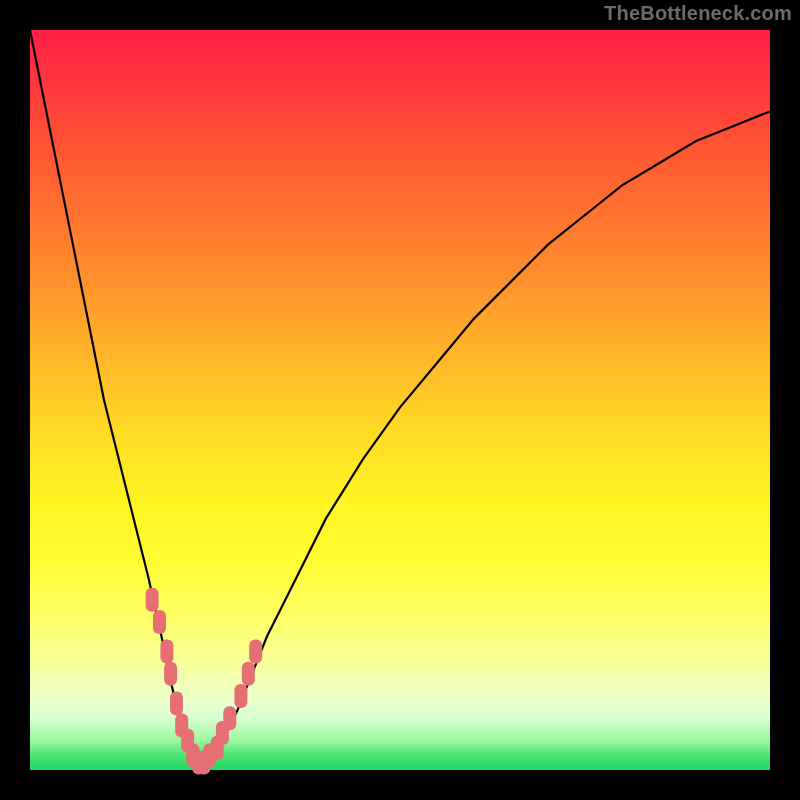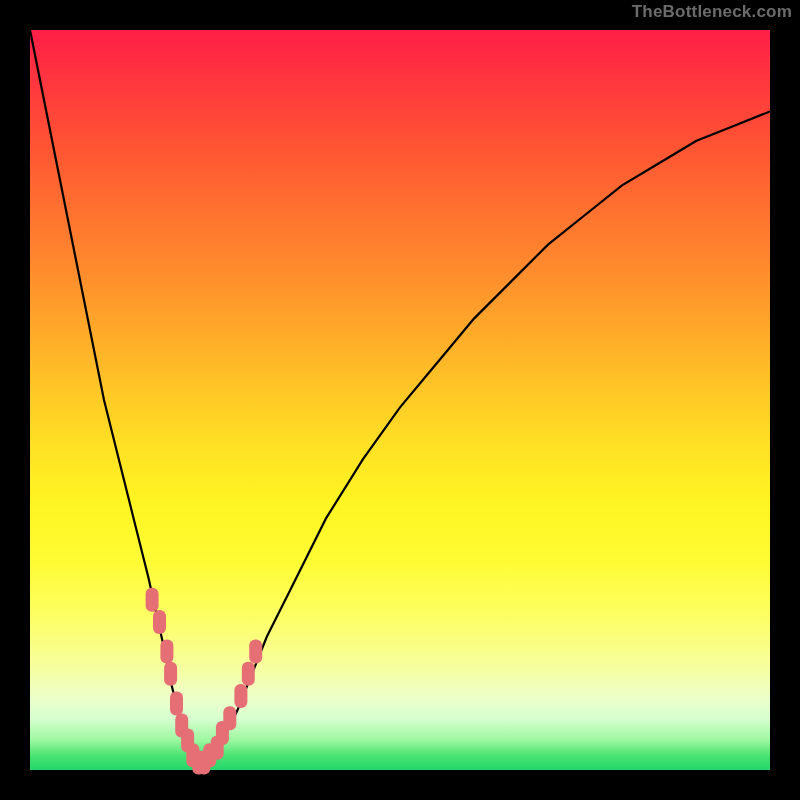--- a/index.html
+++ b/index.html
@@ -42,21 +42,21 @@
       #9cf7a0 96%,
       #4be472 98%,
       #22d66a 100%
     );
   }
   .watermark {
     position: absolute;
     top: 2px;
     right: 8px;
     color: #6b6b6b;
-    font-size: 17px;
+    font-size: 20px;
     font-weight: 600;
     letter-spacing: 0.2px;
     user-select: none;
   }
   svg.curve {
     position: absolute;
     left: 0;
     top: 0;
     width: 740px;
     height: 740px;

